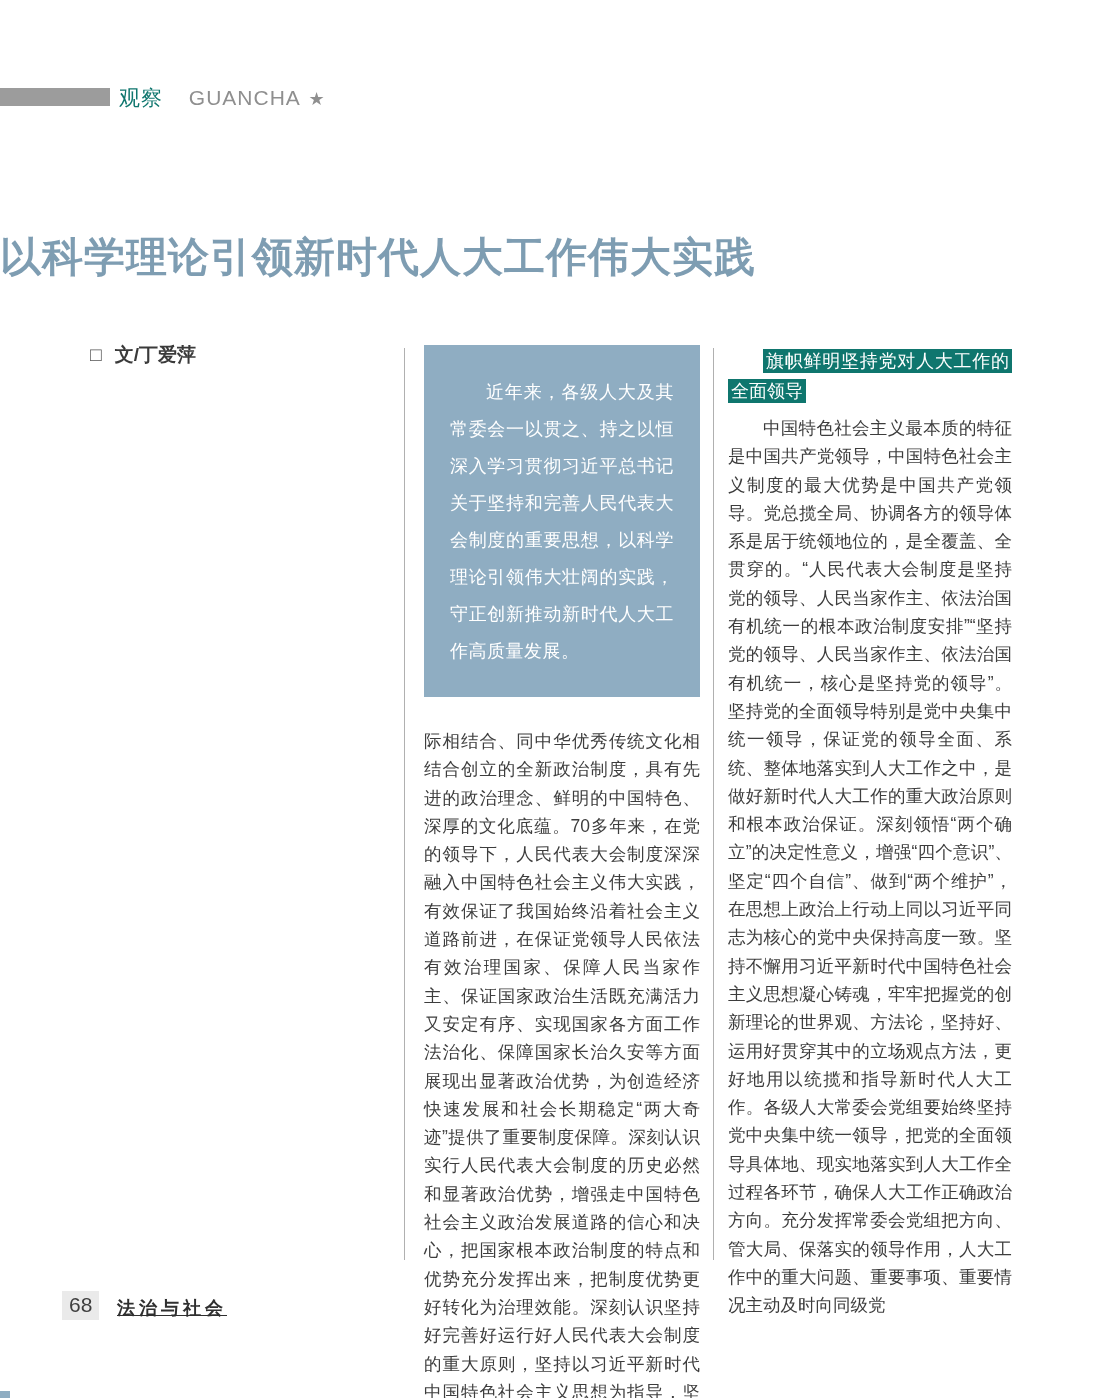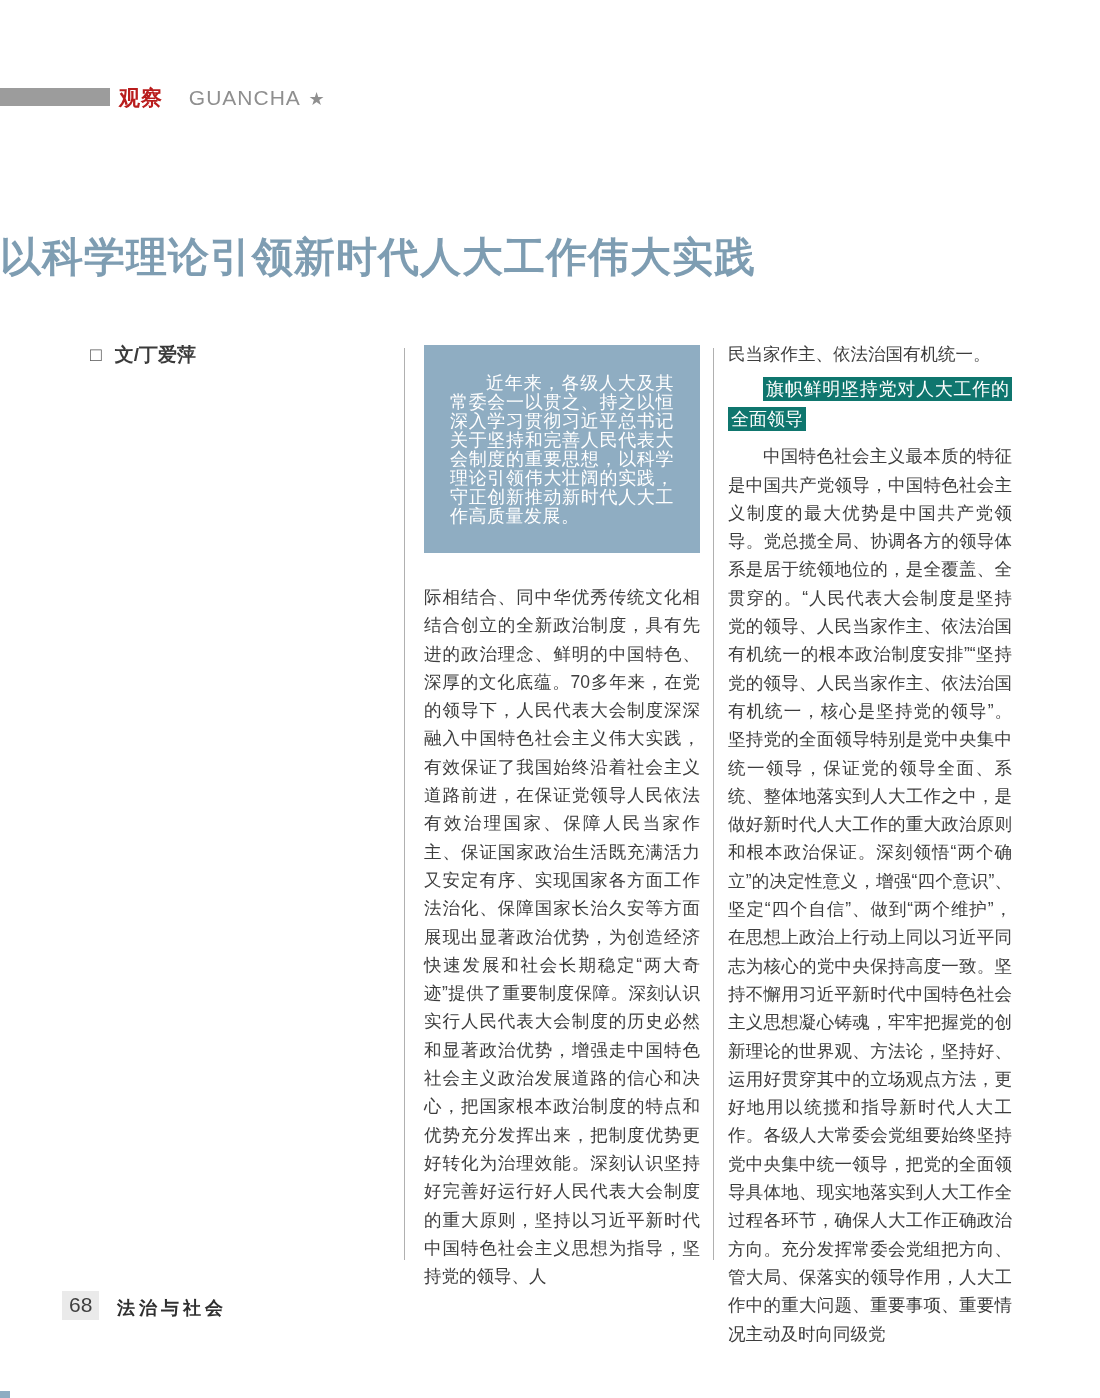--- a/index.html
+++ b/index.html
@@ -13,21 +13,21 @@
   }
   
   .header-bar {
     position:absolute; left:0; top:88px;
     width:110px; height:18px; background:#9c9c9c;
   }
   .header-text {
     position:absolute; left:119px; top:84px;
     font-size:21px; letter-spacing:1px; white-space:nowrap;
   }
-  .hdr-cn { font-weight:bold; color:#b91c1c; }
+  .hdr-cn { font-weight:normal; color:#0f766e; }
   .hdr-en { color:#8f8f8f; margin-left:19px; }
   .hdr-star { color:#8f8f8f; font-size:18px; margin-left:2px; }
 
   
   .title {
     position:absolute; left:0; top:203px; width:1100px;
     text-align:left; font-size:41px; font-weight:bold;
     color:#7e9db2; letter-spacing:1px;
   }
 
@@ -57,33 +57,33 @@
     background:#0f766e; color:#ffffff; font-size:18px;
     padding:2px 3px;
     -webkit-box-decoration-break:clone; box-decoration-break:clone;
   }
 
   .pull-quote {
     background:#8fadc2; color:#ffffff;
     padding:29px 26px 27px 26px; margin:0 0 30px 0;
   }
   .pull-quote p {
-    margin:0; font-size:18px; line-height:19px;
+    margin:0; font-size:18px; line-height:37px;
     letter-spacing:0.5px; text-indent:2em; text-align:justify; color:#ffffff;
   }
 
   
   .page-num {
     position:absolute; left:62px; top:1291px;
     background:#eaeaea; color:#3f3f3f;
     font-size:21px; padding:2px 7px 3px 7px;
   }
   .journal {
     position:absolute; left:117px; top:1296px;
-    font-size:18px; font-weight:bold; letter-spacing:4px; color:#2f2f2f;
+    font-size:18px; font-weight:bold; letter-spacing:4px; color:#2f2f2f;text-decoration:underline;
   }
   .corner-mark {
     position:absolute; left:0; top:1391px; width:10px; height:7px;
     background:#8fadc2;
   }
 </style>
 </head>
 <body>
 
 <div class="page">
@@ -108,21 +108,20 @@
   </div>
 
   <div class="col col2">
     <div class="pull-quote">
       <p>近年来，各级人大及其常委会一以贯之、持之以恒深入学习贯彻习近平总书记关于坚持和完善人民代表大会制度的重要思想，以科学理论引领伟大壮阔的实践，守正创新推动新时代人大工作高质量发展。</p>
     </div>
     <p class="para">际相结合、同中华优秀传统文化相结合创立的全新政治制度，具有先进的政治理念、鲜明的中国特色、深厚的文化底蕴。70多年来，在党的领导下，人民代表大会制度深深融入中国特色社会主义伟大实践，有效保证了我国始终沿着社会主义道路前进，在保证党领导人民依法有效治理国家、保障人民当家作主、保证国家政治生活既充满活力又安定有序、实现国家各方面工作法治化、保障国家长治久安等方面展现出显著政治优势，为创造经济快速发展和社会长期稳定“两大奇迹”提供了重要制度保障。深刻认识实行人民代表大会制度的历史必然和显著政治优势，增强走中国特色社会主义政治发展道路的信心和决心，把国家根本政治制度的特点和优势充分发挥出来，把制度优势更好转化为治理效能。深刻认识坚持好完善好运行好人民代表大会制度的重大原则，坚持以习近平新时代中国特色社会主义思想为指导，坚持党的领导、人</p>
   </div>
 
   <div class="col col3">
-    <p class="para">民当家作主、依法治国有机统一。</p>
     <p class="para heading-para">
       <span class="hl">旗帜鲜明坚持党对人大工作的全面领导</span>
     </p>
     <p class="para indent">中国特色社会主义最本质的特征是中国共产党领导，中国特色社会主义制度的最大优势是中国共产党领导。党总揽全局、协调各方的领导体系是居于统领地位的，是全覆盖、全贯穿的。“人民代表大会制度是坚持党的领导、人民当家作主、依法治国有机统一的根本政治制度安排”“坚持党的领导、人民当家作主、依法治国有机统一，核心是坚持党的领导”。坚持党的全面领导特别是党中央集中统一领导，保证党的领导全面、系统、整体地落实到人大工作之中，是做好新时代人大工作的重大政治原则和根本政治保证。深刻领悟“两个确立”的决定性意义，增强“四个意识”、坚定“四个自信”、做到“两个维护”，在思想上政治上行动上同以习近平同志为核心的党中央保持高度一致。坚持不懈用习近平新时代中国特色社会主义思想凝心铸魂，牢牢把握党的创新理论的世界观、方法论，坚持好、运用好贯穿其中的立场观点方法，更好地用以统揽和指导新时代人大工作。各级人大常委会党组要始终坚持党中央集中统一领导，把党的全面领导具体地、现实地落实到人大工作全过程各环节，确保人大工作正确政治方向。充分发挥常委会党组把方向、管大局、保落实的领导作用，人大工作中的重大问题、重要事项、重要情况主动及时向同级党</p>
   </div>
 
   <div class="page-num">68</div>
   <div class="journal">法治与社会</div>
   <div class="corner-mark"></div>
 

